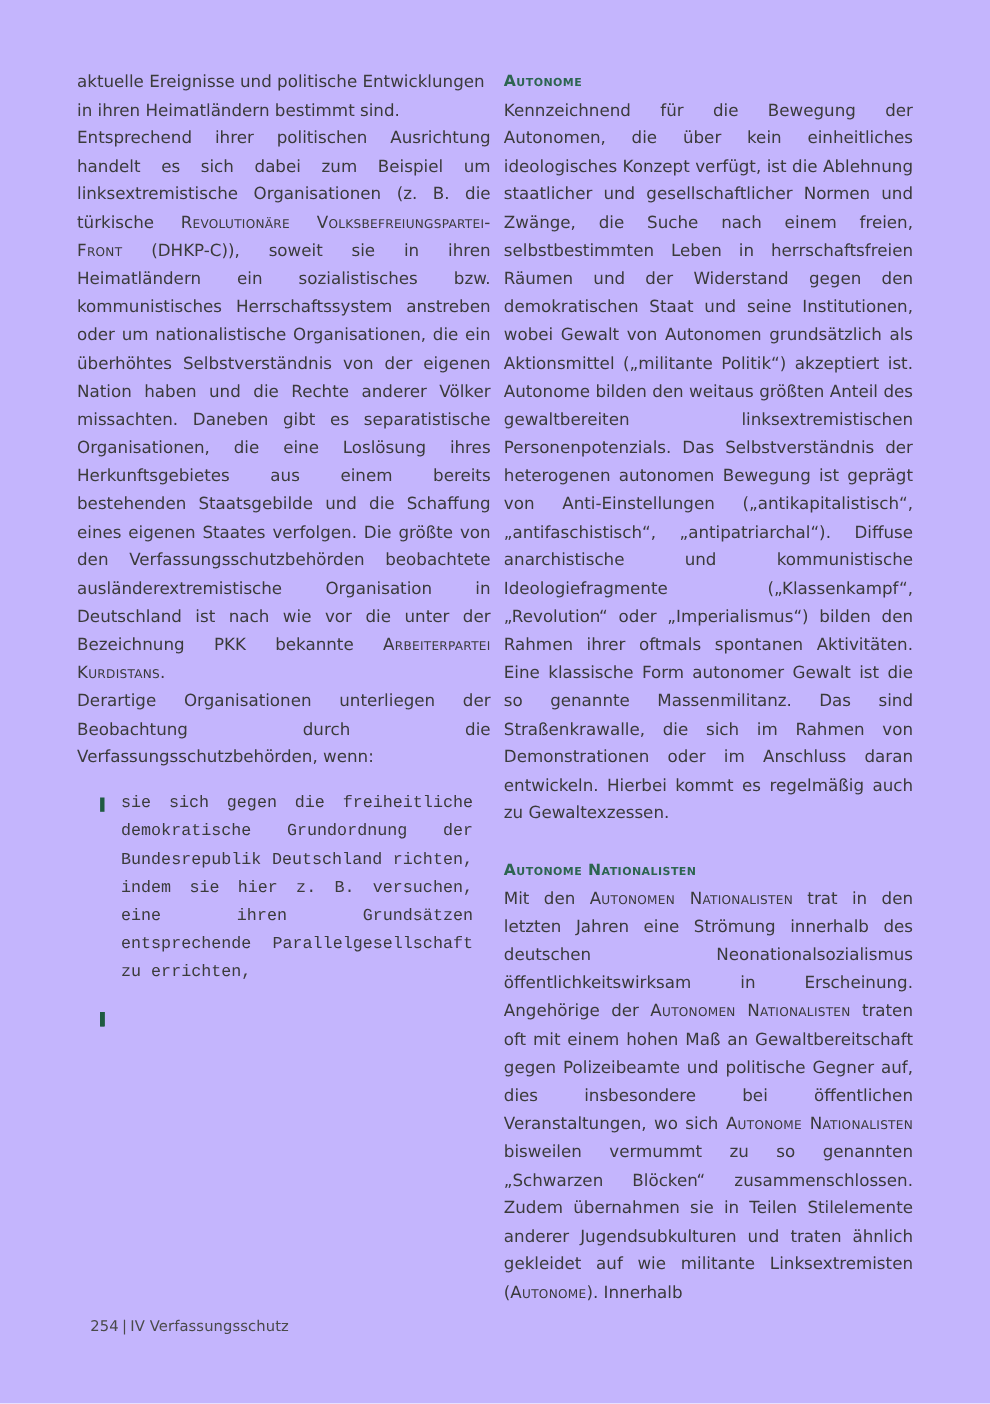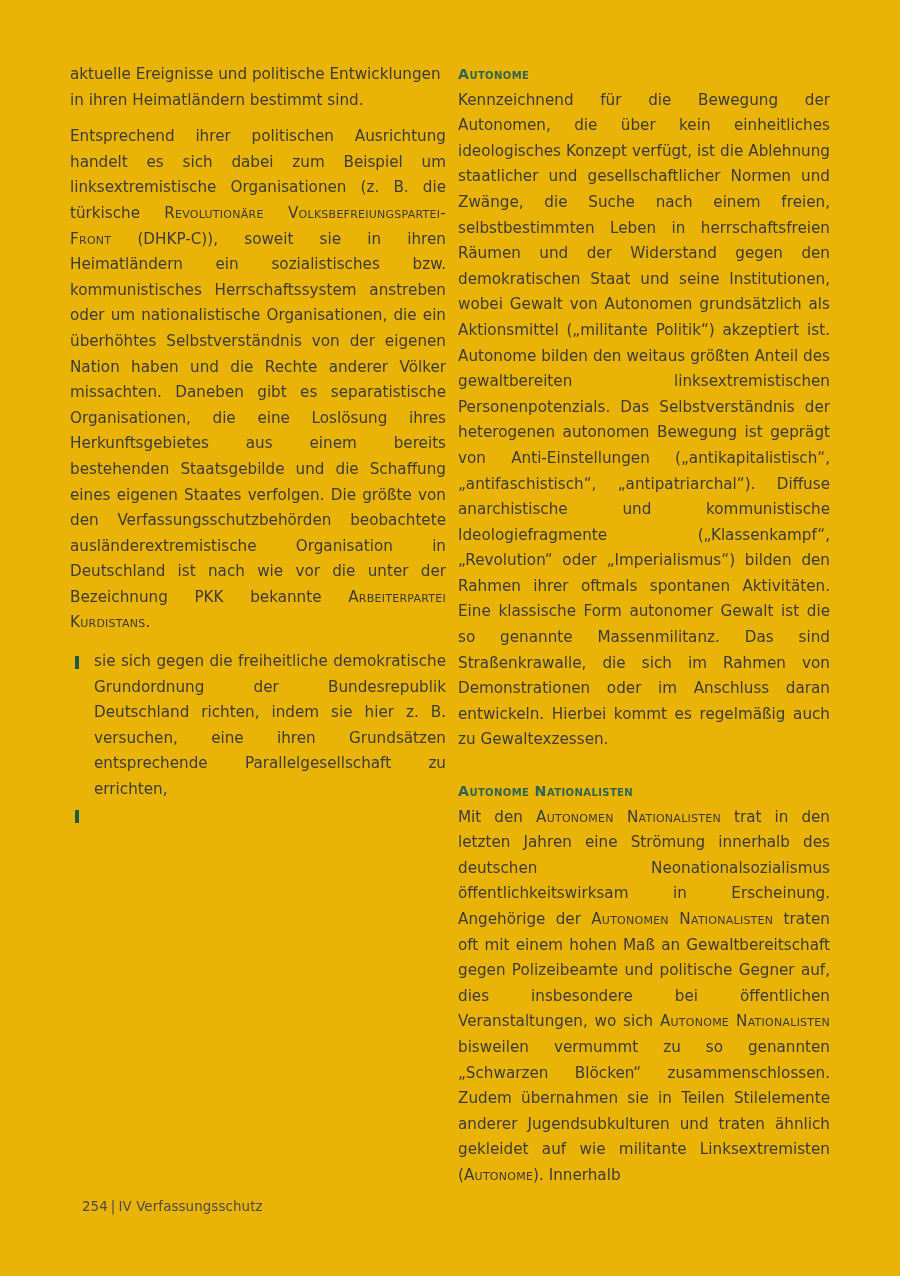--- a/index.html
+++ b/index.html
@@ -5,21 +5,21 @@
 <style>
   html, body {
     margin: 0;
     padding: 0;
     background: #ffffff;
   }
   .page {
     position: relative;
     width: 900px;
     height: 1276px;
-    background: #eab308;
+    background: #c4b5fd;
     font-family: "DejaVu Sans", "Liberation Sans", sans-serif;
     color: #3b3b3b;
     overflow: hidden;
   }
   .columns {
     position: absolute;
     left: 70px;
     top: 62px;
     width: 760px;
     height: 1090px;
@@ -40,21 +40,21 @@
     text-align: justify;
     text-justify: inter-word;
     color: #3b3b3b;
     hyphens: manual;
     -webkit-hyphens: manual;
   }
   p.para.last-ragged {
     text-align: left;
   }
   p.para + p.para {
-    margin-top: 11px;
+    margin-top: 0;
   }
 
   
   .sc {
     font-variant: small-caps;
     font-feature-settings: "smcp" 1;
     letter-spacing: 0.25px;
   }
 
   
@@ -77,21 +77,22 @@
     margin: 13px 0 0 0;
     padding: 0;
   }
   ul.bullets li {
     position: relative;
     padding-left: 24px;
     font-size: 15.2px;
     line-height: 25.6px;
     text-align: justify;
     color: #3b3b3b;
-    margin: 0;
+    margin: 16px;
+    font-family: Liberation Mono, monospace;
   }
   ul.bullets li .bar {
     position: absolute;
     left: 5px;
     top: 7px;
     width: 4px;
     height: 13px;
     background: #1f5b41;
     display: block;
   }
@@ -114,20 +115,21 @@
 <div class="page">
 
   <div class="columns">
 
     <div class="col col-left">
 
       <p class="para last-ragged" id="lp1">aktuelle Ereignisse und politische Entwicklungen in ihren Heimatländern bestimmt sind.</p>
 
       <p class="para" id="lp2">Entsprechend ihrer politischen Ausrichtung handelt es sich dabei zum Beispiel um linksextremistische Organisationen (z. B. die türkische <span class="sc">Revolutionäre Volksbefreiungspartei-Front</span> (DHKP-C)), soweit sie in ihren Heimatländern ein sozialistisches bzw. kommunistisches Herrschaftssystem anstreben oder um nationalistische Organisationen, die ein überhöhtes Selbstverständnis von der eigenen Nation haben und die Rechte anderer Völker missachten. Daneben gibt es separatistische Organisationen, die eine Loslösung ihres Herkunftsgebietes aus einem bereits bestehenden Staatsgebilde und die Schaffung eines eigenen Staates verfolgen. Die größte von den Verfassungsschutzbehörden beobachtete ausländerextremistische Organisation in Deutschland ist nach wie vor die unter der Bezeichnung PKK bekannte <span class="sc">Arbeiterpartei Kurdistans</span>.</p>
 
+      <p class="para" id="lp3">Derartige Organisationen unterliegen der Beobachtung durch die Verfassungsschutzbehörden, wenn:</p>
 
       <ul class="bullets" id="lbullets">
           <li><span class="bar"></span><span>sie sich gegen die freiheitliche demokratische Grundordnung der Bundesrepublik Deutschland richten, indem sie hier z. B. versuchen, eine ihren Grundsätzen entsprechende Parallelgesellschaft zu errichten,</span></li>
           <li><span class="bar"></span></li>
           <li><span class="bar"></span></li>
           <li><span class="bar"></span></li>
         </ul>
 
     </div>
 

